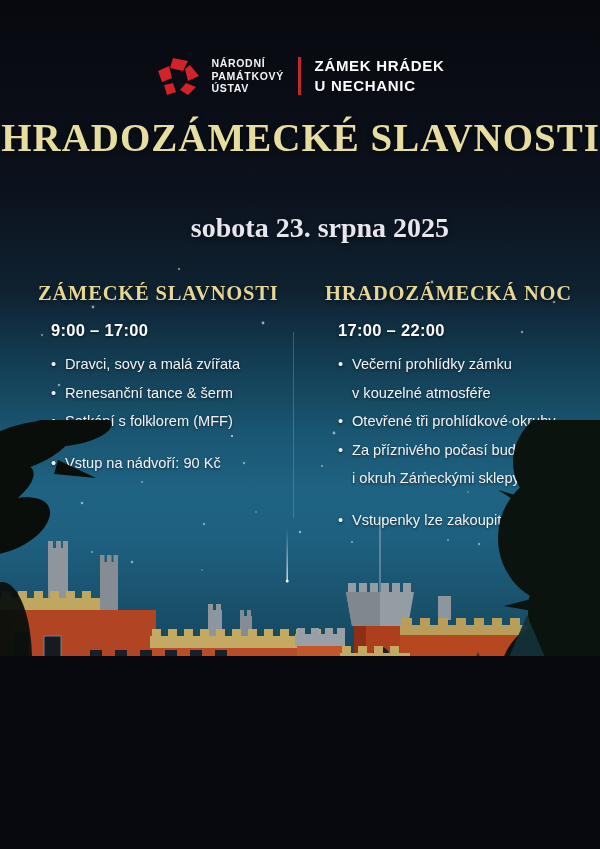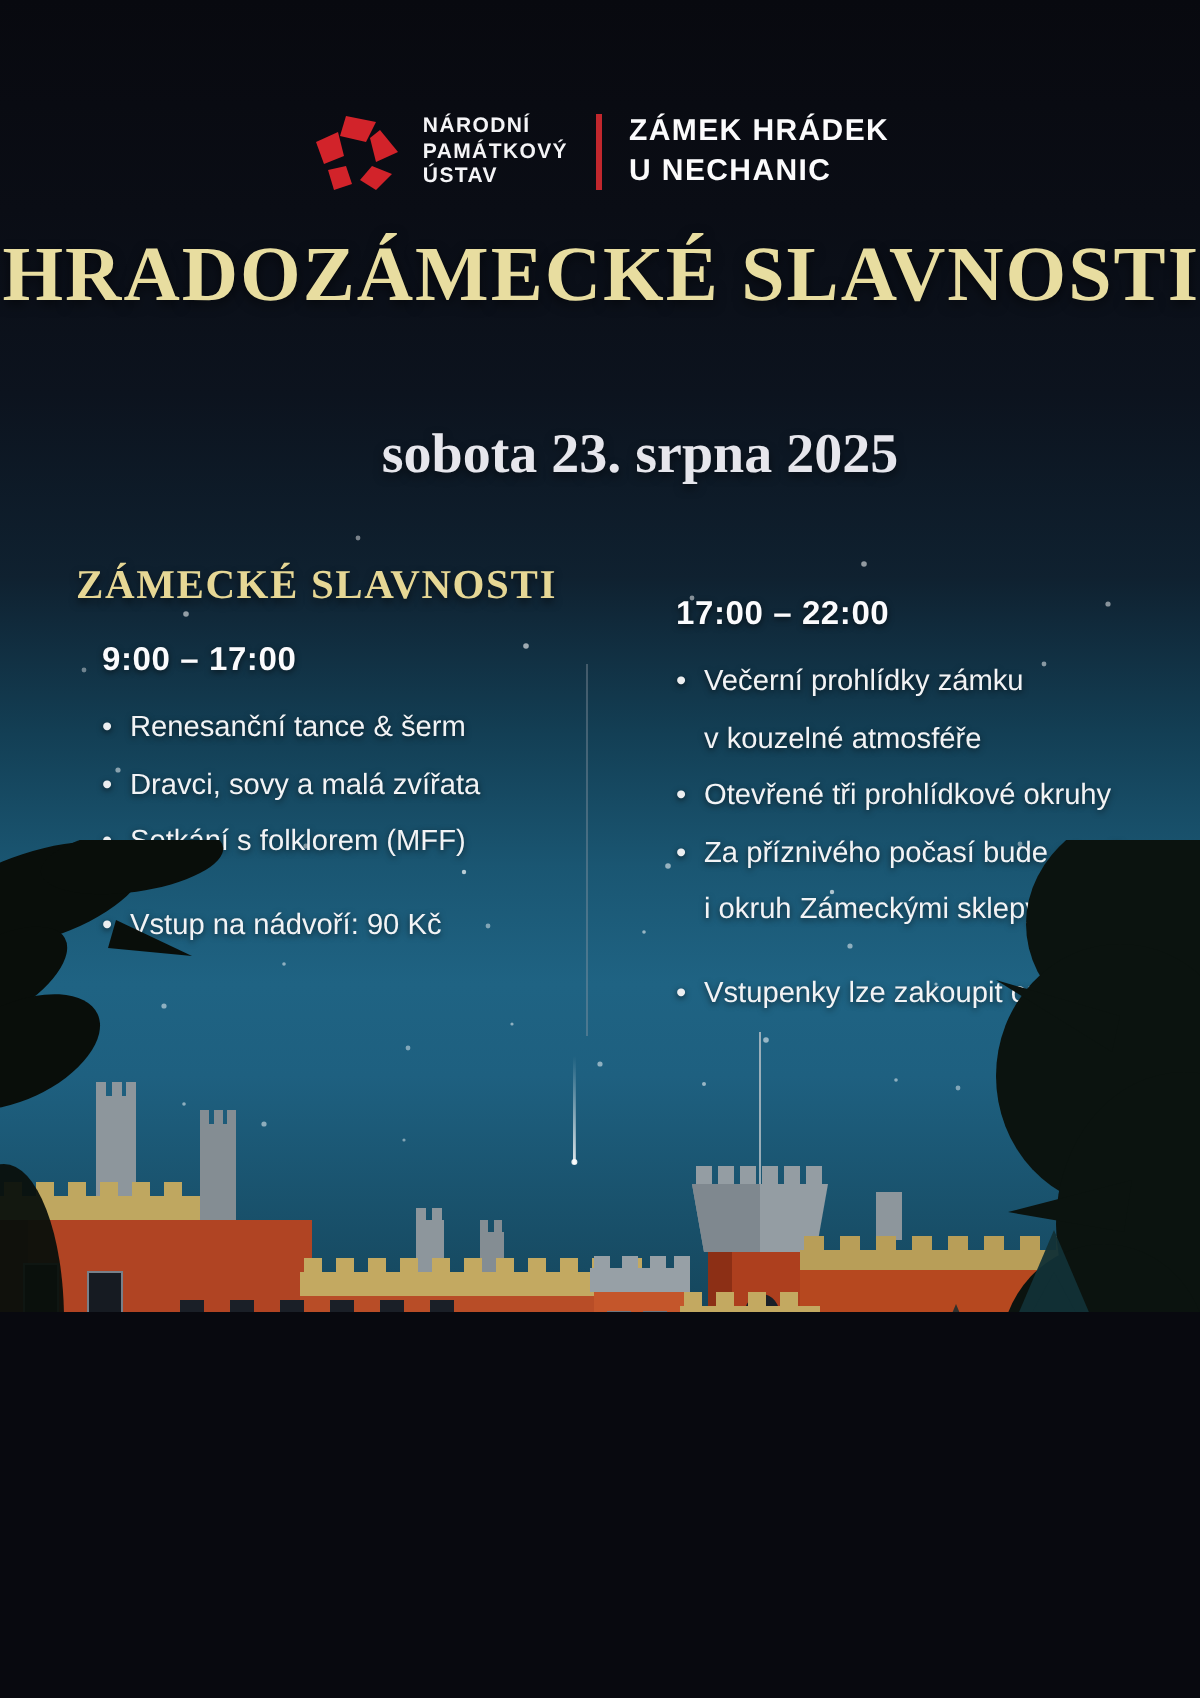--- a/index.html
+++ b/index.html
@@ -87,27 +87,28 @@
   </div>
 
   <div class="title">HRADOZÁMECKÉ SLAVNOSTI</div>
   <div class="date">sobota 23. srpna 2025</div>
 
   <div class="columns">
     <div>
       <div class="col-heading">ZÁMECKÉ SLAVNOSTI</div>
       <div class="time">9:00 – 17:00</div>
       <ul class="events">
+        <li>Dravci, sovy a malá zvířata</li>
         <li>Renesanční tance &amp; šerm</li>
-        <li>Dravci, sovy a malá zvířata</li>
         <li>Setkání s folklorem (MFF)</li>
         <li class="note">Vstup na nádvoří: 90 Kč</li>
       </ul>
     </div>
     <div>
+      <div class="col-heading">HRADOZÁMECKÁ NOC</div>
       <div class="time">17:00 – 22:00</div>
       <ul class="events">
         <li>Večerní prohlídky zámku
 v kouzelné atmosféře</li>
         <li>Otevřené tři prohlídkové okruhy</li>
         <li>Za příznivého počasí bude otevřen
 i okruh Zámeckými sklepy na věž</li>
         <li class="note">Vstupenky lze zakoupit online</li>
       </ul>
     </div>

